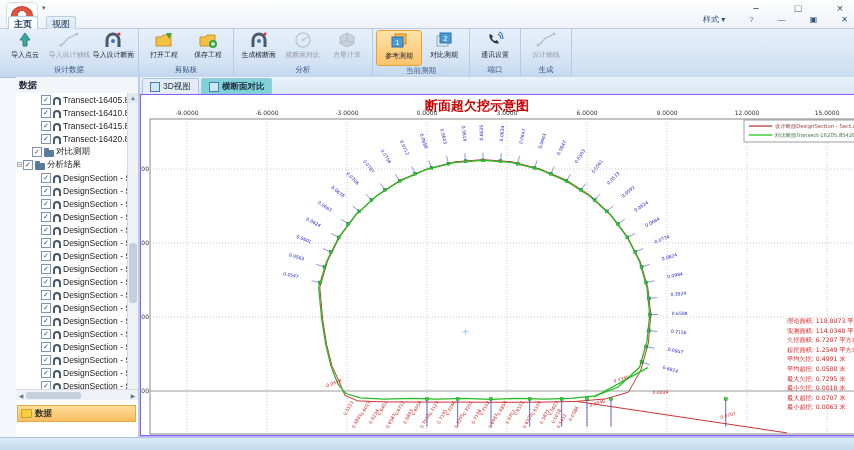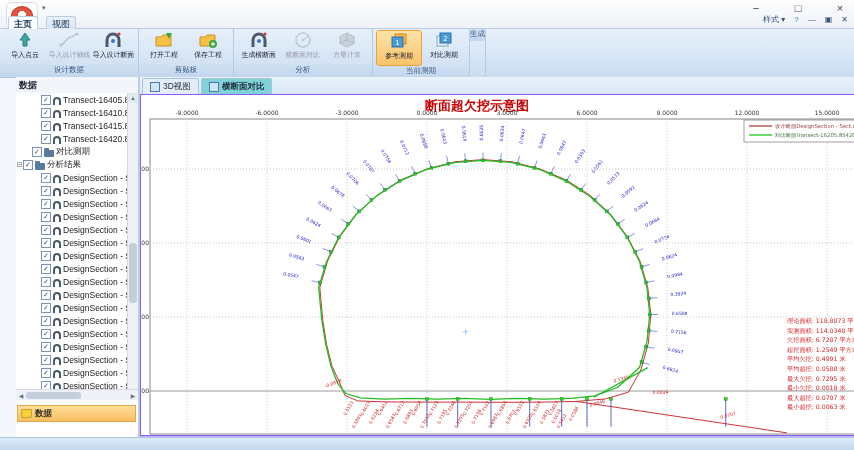--- a/index.html
+++ b/index.html
@@ -10,21 +10,21 @@
   #applogo{position:absolute;left:6px;top:2px;width:30px;height:26px;background:#fff;border:1px solid #d8dde4;border-radius:5px;}
   #applogo .ring{position:absolute;left:4px;top:3px;width:20px;height:18px;border-radius:50%;background:radial-gradient(circle at 50% 45%,#fff 0 28%,#e2523f 30% 70%,#c8402f 100%);border:1px solid #b8402f;}
   #qat-caret{position:absolute;left:42px;top:4px;font-size:7px;color:#667;}
   #wincontrols{position:absolute;right:4px;top:2px;display:flex;gap:22px;color:#444;font-size:11px;}
   #wincontrols span{width:20px;text-align:center;cursor:default;}
   
   #ribbon{position:absolute;left:0;top:13px;width:854px;height:64px;}
   #ribbon-tabs{position:absolute;left:0;top:0;width:854px;height:15px;border-bottom:1px solid #b9cde4;}
   .rtab{display:inline-block;margin-left:8px;padding:1px 5px 0;font-size:9px;color:#1f3b60;background:linear-gradient(#e9f1fa,#d5e4f4);border:1px solid #b9cde4;border-bottom:none;border-radius:3px 3px 0 0;}
   .rtab.active{background:#fbfdff;font-weight:bold;}
-  #ribbon-right{position:absolute;right:6px;top:1px;font-size:8px;color:#33507a;display:flex;gap:9px;align-items:center;}
+  #ribbon-right{position:absolute;right:6px;top:1px;font-size:8px;color:#33507a;display:flex;gap:24px;align-items:center;}
   #ribbon-body{position:absolute;left:0;top:16px;width:854px;height:48px;background:linear-gradient(#e7f0fa,#d3e3f4 70%,#c9dcf0);border-bottom:1px solid #aac4e2;display:flex;}
   .rgroup{position:relative;height:48px;border-right:1px solid #b6cbe4;display:flex;flex-direction:column;}
   .rbtns{flex:1;display:flex;align-items:flex-start;padding:1px 3px 0;}
   .rbtn{width:44px;height:34px;display:flex;flex-direction:column;align-items:center;justify-content:flex-start;border-radius:3px;cursor:pointer;}
   .rbtn .ric{width:22px;height:20px;display:flex;align-items:center;justify-content:center;}
   .rbtn .rlab{font-size:7.5px;color:#223;white-space:nowrap;transform:scale(.92);}
   .rbtn.active{background:linear-gradient(#fde3a7,#fbc36b);border:1px solid #e8a23d;}
   .rbtn.disabled .rlab{color:#99a;}
   .rglabel{height:12px;text-align:center;font-size:7.5px;color:#3a5a85;background:linear-gradient(#cfe0f2,#c2d6ec);}
   
@@ -200,20 +200,46 @@
                   <rect x="6" y="2" width="11" height="10" fill="#4a9ad4" stroke="#2c6ea6"></rect>
                   <text x="11.5" y="10" font-size="7" fill="#fff" text-anchor="middle">2</text>
                 </svg>
               </span>
               <span class="rlab">对比测期</span>
             </div>
           </div>
           <div class="rglabel">当前测期</div>
         </div>
         <div class="rgroup">
+          <div class="rbtns">
+            <div class="rbtn">
+              <span class="ric">
+                <svg width="20" height="18">
+                  <path d="M5 3 C4 4 4 7 7 10 C10 13 13 13 14 12 L12 9 L10 10 C9 10 7 8 7 7 L8 5 Z" fill="#333a44"></path>
+                  <path d="M13 3 C15 4 16 6 16 8 M14 1 C17 2 18 5 18 8" fill="none" stroke="#3a77c2" stroke-width="1.2"></path>
+                </svg>
+              </span>
+              <span class="rlab">通讯设置</span>
+            </div>
+          </div>
+          <div class="rglabel">端口</div>
+        </div>
+        <div class="rgroup">
+          <div class="rbtns">
+            <div class="rbtn disabled">
+              <span class="ric" style="opacity: 0.55;">
+                <svg width="20" height="18">
+                  <path d="M2 14 C7 12 8 6 12 6 C15 6 15 3 18 3" fill="none" stroke="#9aa4ae" stroke-width="1.6"></path>
+                  <circle cx="2" cy="14" r="1.5" fill="#9aa4ae"></circle>
+                  <circle cx="18" cy="3" r="1.5" fill="#9aa4ae"></circle>
+                </svg>
+              </span>
+              <span class="rlab">设计轴线</span>
+            </div>
+          </div>
           <div class="rglabel">生成</div>
         </div>
       </div>
   </div>
 
   <div id="main">
     <div id="sidebar">
       <div id="sidebar-header">数据</div>
       <div id="tree">
           <div class="trow" style="padding-left: 18px;">

